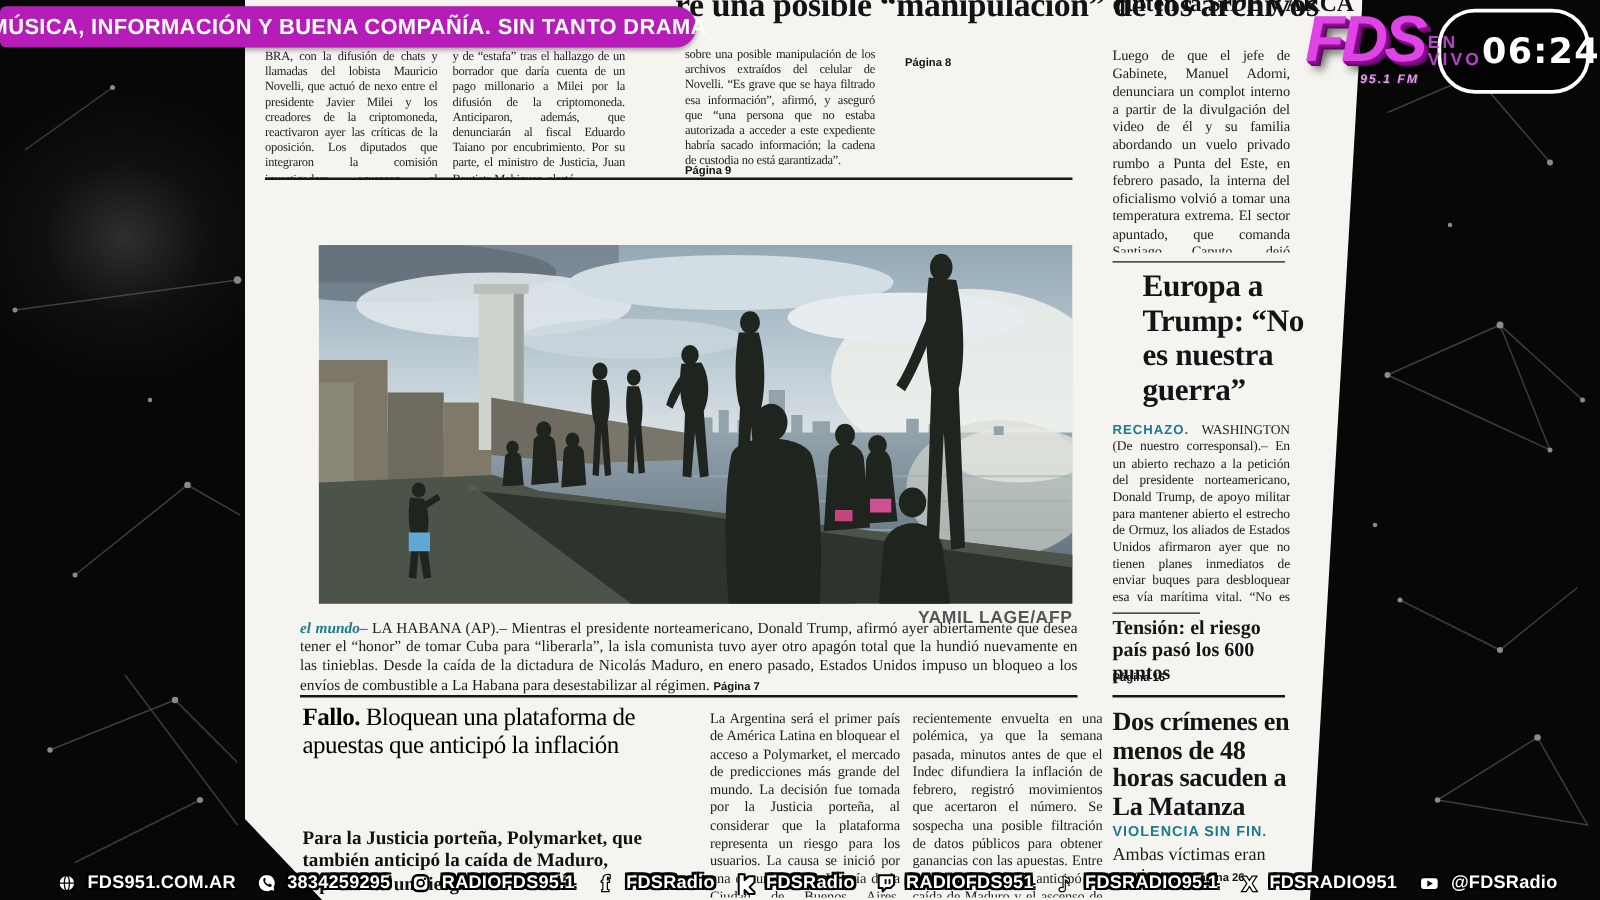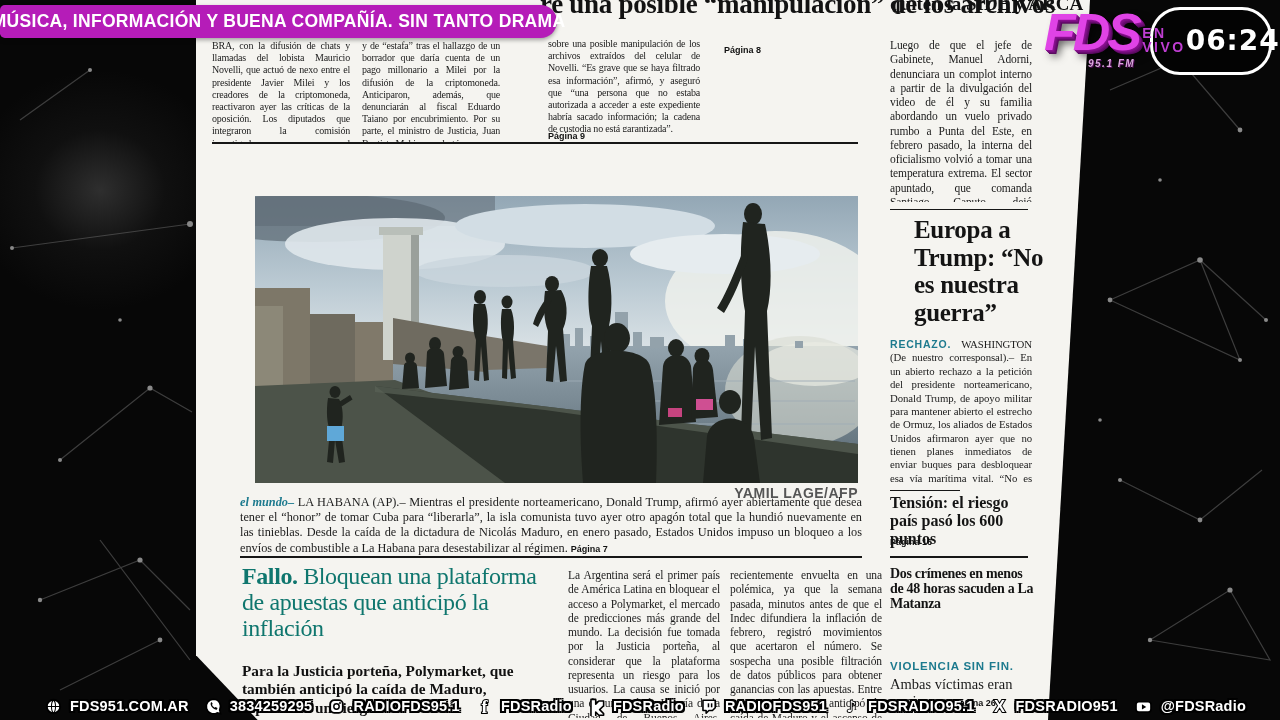--- a/index.html
+++ b/index.html
@@ -23,26 +23,26 @@
   .teal{color:#1d7a8e;}
   .kicker{font-family:"Liberation Sans",sans-serif;font-weight:bold;letter-spacing:.8px;color:#1d7a8e;}
   
   #top-frag{left:344px;top:-11px;font-size:27px;font-weight:600;color:#121212;white-space:nowrap;letter-spacing:-.3px;}
   #quiten-frag{left:694px;top:-7px;font-size:19px;font-weight:600;color:#121212;white-space:nowrap;}
   #aparecen-title{font-size:22.5px;line-height:1.05;font-weight:600;color:#141414;letter-spacing:-.4px;}
   #cuba-head{left:46px;top:148px;font-size:30px;font-weight:600;color:#111;white-space:nowrap;letter-spacing:-.4px;}
   #credit{left:59px;top:485px;width:603px;text-align:right;font-size:14px;color:#555;letter-spacing:.5px;font-weight:bold;}
   #caption{left:44px;top:495px;width:622px;font-size:12.3px;line-height:1.24;text-align:justify;color:#1b1b1b;}
   #caption .cap-kicker{font-style:italic;font-weight:bold;margin-top:28px;}
-  #fallo-title{left:46px;top:564px;width:302px;font-size:24px;line-height:1.08;color:#0f766e;letter-spacing:-.4px;}
+  #fallo-title{left:46px;top:564px;width:302px;font-size:20px;line-height:1.08;color:#000000;letter-spacing:-.4px;}
   #fallo-title b{font-weight:700;}
   #fallo-deck{left:46px;top:662px;width:310px;font-size:15.3px;line-height:1.2;font-weight:600;color:#111;}
   #europa-title{left:694px;top:216px;width:142px;font-size:25px;line-height:1.1;font-weight:700;color:#141414;letter-spacing:-.3px;margin-left:24px;}
   #tension-title{left:694px;top:494px;width:146px;font-size:16px;line-height:1.12;font-weight:700;color:#141414;}
-  #matanza-title{left:694px;top:566px;width:146px;font-size:14px;line-height:1.08;font-weight:700;color:#141414;letter-spacing:-.3px;}
+  #matanza-title{left:694px;top:566px;width:146px;font-size:21px;line-height:1.08;font-weight:700;color:#141414;letter-spacing:-.3px;}
   #matanza-body{left:694px;top:676px;width:146px;font-size:14.5px;line-height:1.15;color:#1b1b1b;}
   
   #ticker{position:absolute;left:0;top:5px;width:557px;height:33px;background:#b51cb8;
     border-radius:5px 17px 17px 5px;display:flex;align-items:center;justify-content:center;
     color:#fff;font-weight:800;font-size:17.5px;letter-spacing:.3px;white-space:nowrap;box-shadow:0 2px 4px rgba(0,0,0,.35);}
   #fds-logo{position:absolute;left:1044px;top:2px;font-size:52px;font-weight:800;font-style:italic;
     letter-spacing:-3px;color:#e043e6;
     text-shadow:1px 1px 0 #8a1190,2px 2px 0 #7c0f84,3px 3px 0 #6a0c71,4px 4px 0 #5a0a60,6px 6px 8px rgba(0,0,0,.7);}
   #fds-sub{position:absolute;left:1088px;top:58px;font-size:10px;font-weight:bold;font-style:italic;
     color:#dba5df;letter-spacing:1.5px;text-shadow:1px 1px 0 #4d0852;}

